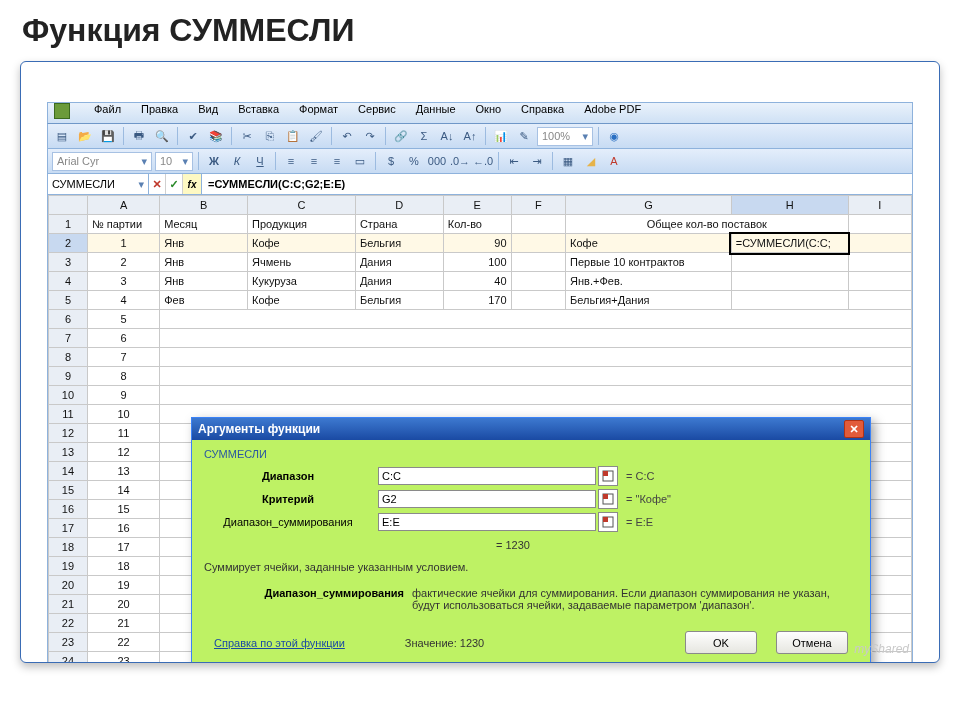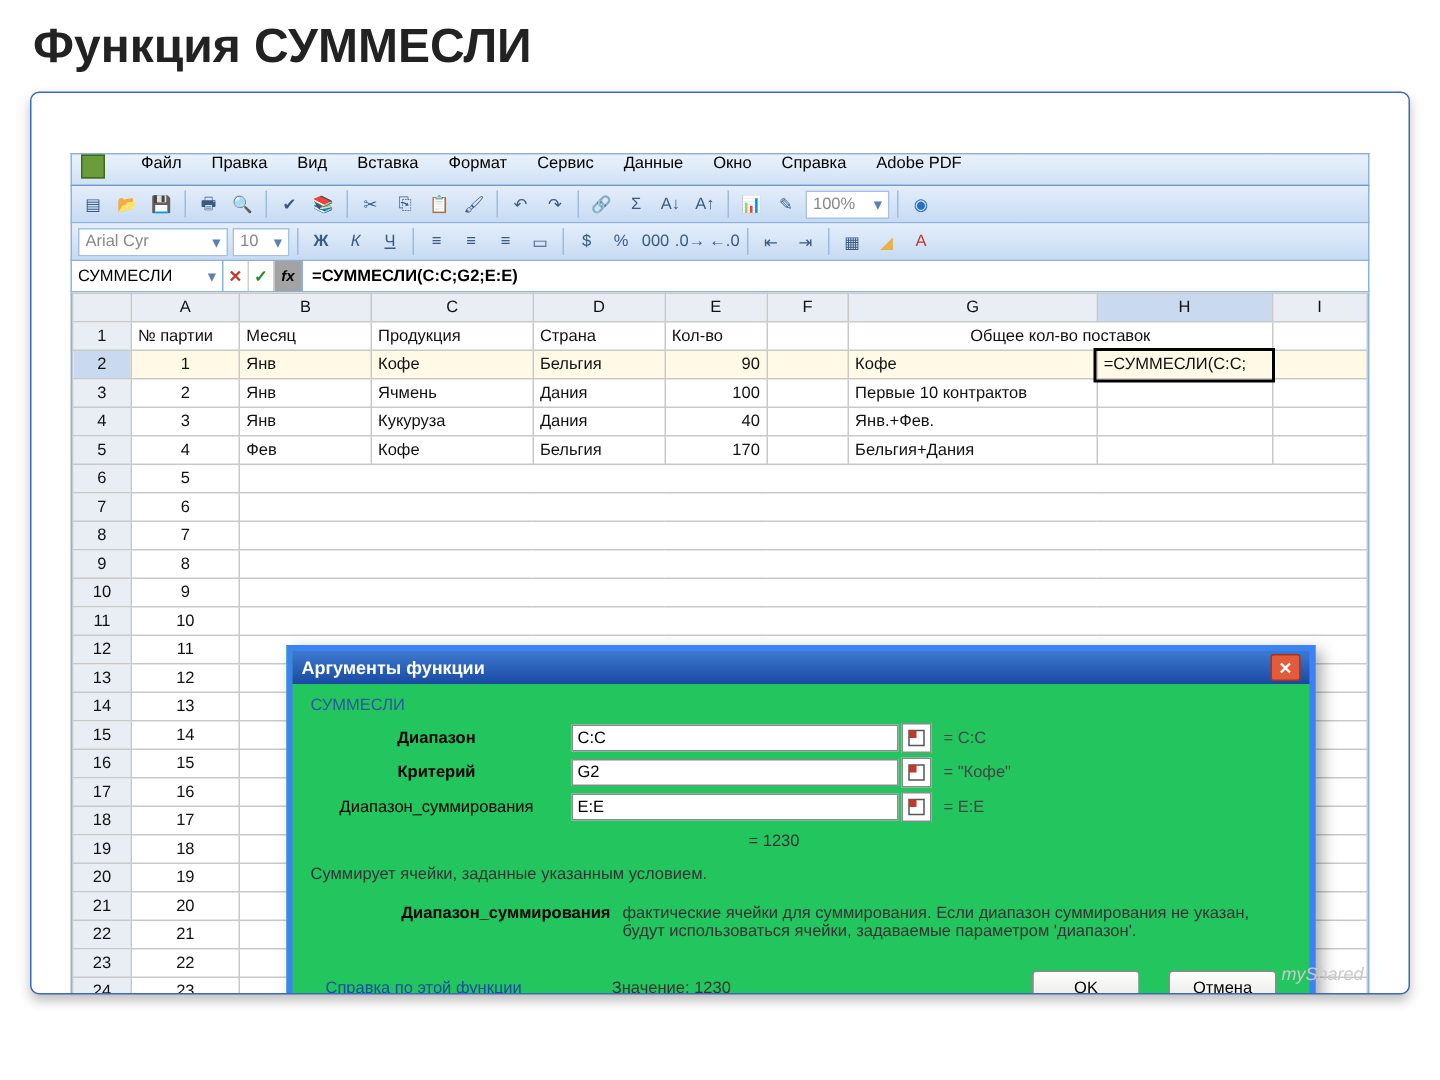--- a/index.html
+++ b/index.html
@@ -13,35 +13,35 @@
   .tbtn{width:18px;height:18px;border:1px solid transparent;display:flex;align-items:center;justify-content:center;font-size:11px;color:#3b5a82;border-radius:2px}
   .sep{width:1px;height:18px;background:#9cbbe0;margin:0 2px}
   .fontbar{background:linear-gradient(#e4eefb,#c7dbf3);border:1px solid #8eb2dc;border-top:none;height:24px;display:flex;align-items:center;gap:3px;padding:0 4px;font-size:11px;color:#777}
   .combo{height:17px;border:1px solid #a7c1e3;background:#fff;display:flex;align-items:center;padding:0 4px;font-size:11px;color:#888;min-width:60px}
   .combo .dd{margin-left:auto;color:#5a80b2}
   .namebox-row{display:flex;align-items:center;background:#fff;border:1px solid #8eb2dc;border-top:none;height:20px;font-size:11px}
   .namebox{width:92px;border-right:1px solid #8eb2dc;height:100%;display:flex;align-items:center;padding:0 4px}
   .ed-btn{width:16px;height:100%;display:flex;align-items:center;justify-content:center;border-right:1px solid #d0d0d0;font-weight:bold}
   .ed-btn.red{color:#c0392b}
   .ed-btn.green{color:#2a8a2a}
-  .fx{width:18px;height:100%;display:flex;align-items:center;justify-content:center;background:#a3a3a3;border-right:1px solid #8eb2dc;font-style:italic;font-weight:bold;font-size:10px}
+  .fx{width:18px;height:100%;display:flex;align-items:center;justify-content:center;background:#fef9c3;border-right:1px solid #8eb2dc;font-style:italic;font-weight:bold;font-size:10px}
   .formula{flex:1;padding:0 6px;font-weight:bold}
   .grid{border:1px solid #8eb2dc;border-top:none;font-size:11px;color:#111;background:#fff}
   table{border-collapse:collapse;width:100%}
   th,td{border:1px solid #c9c9c9;padding:1px 4px;height:16px;white-space:nowrap;overflow:hidden}
   th{background:#e9eef5;font-weight:normal;text-align:center}
   .rowh{background:#e9eef5;width:26px;text-align:center}
   .rowh.active,.colh.active{background:#c8d9f0}
   td{text-align:left}
   td.num{text-align:right}
   td.center{text-align:center}
   td.bold{font-weight:normal}
   .sel-row td{background:#fff9e6}
   tr:nth-child(2) .rowh{} 
-  .dialog{position:absolute;left:170px;top:368px;width:678px;background:#22c55e;border:4px solid #3b82f6;box-shadow:4px 4px 10px rgba(0,0,0,.35);font-size:11px}
+  .dialog{position:absolute;left:170px;top:355px;width:678px;background:#bef264;border:1px solid #3b82f6;box-shadow:4px 4px 10px rgba(0,0,0,.35);font-size:11px}
   .dlg-title{background:linear-gradient(#3d79d0,#1a4aa3);color:#fff;height:22px;display:flex;align-items:center;padding:0 6px;font-weight:bold;font-size:12px}
   .dlg-close{margin-left:auto;width:18px;height:16px;background:#e25b3a;border:1px solid #b03216;color:#fff;display:flex;align-items:center;justify-content:center;font-weight:bold;font-size:11px;border-radius:2px}
   .dlg-body{padding:8px 12px 10px}
   .fn-name{color:#2a58a0;font-size:11px;margin-bottom:6px}
   .arg-row{display:flex;align-items:center;margin:3px 0}
   .arg-lbl{width:168px;text-align:center;padding-right:6px}
   .arg-lbl.b{font-weight:bold}
   .arg-in{width:210px;height:16px;border:1px solid #8a8a8a;background:#fff;padding:0 3px;font-size:11px}
   .ref-btn{width:18px;height:18px;border:1px solid #8a8a8a;background:#fff;margin-left:2px;display:flex;align-items:center;justify-content:center}
   .ref-btn svg{width:12px;height:12px}

